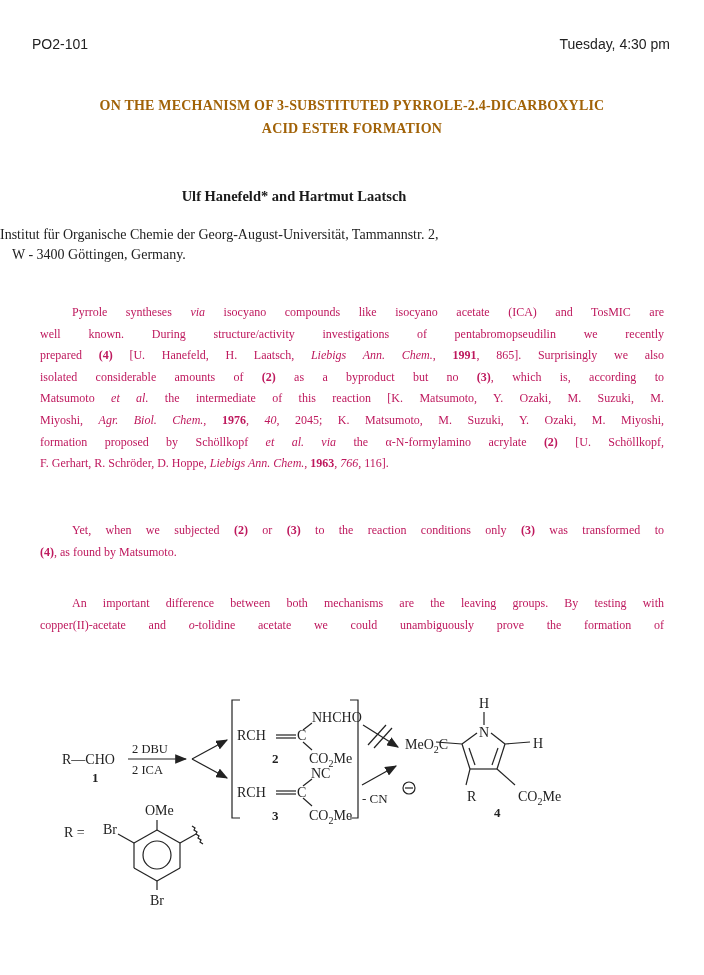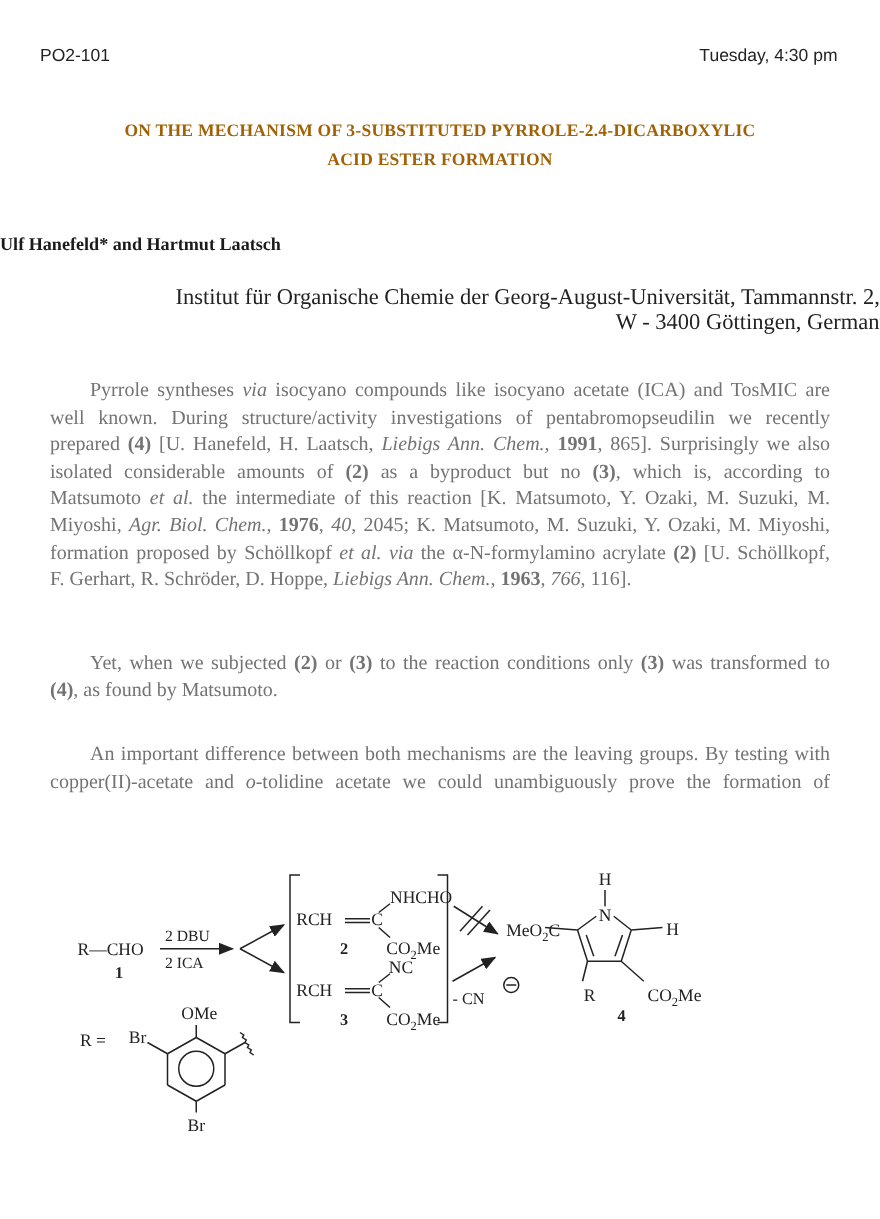--- a/index.html
+++ b/index.html
@@ -3,25 +3,25 @@
 <meta charset="utf-8">
 <style>
   html, body { margin:0; padding:0; background:#ffffff; }
   body { width:704px; height:975px; position:relative; overflow:hidden; color:#1a1a1a; font-family:"Liberation Serif", serif; }
   .hdr { position:absolute; top:36px; font-family:"Liberation Sans", sans-serif; font-size:14px; color:#222; }
   #hdr-left { left:32px; }
   #hdr-right { right:34px;text-align:right; }
   .title { position:absolute; left:0; width:704px; text-align:center; font-weight:bold; font-size:14px; letter-spacing:0.2px; color:#a16207; }
   #title1 { top:98px; }
   #title2 { top:121px; }
-  #authors { position:absolute; top:188px; left:0; width:588px; font-weight:bold; font-size:14.5px; }
-  .affil { position:absolute; left:0; width:704px; text-align:right; font-size:18px; color:#222; }
+  #authors { position:absolute; top:188px; left:0; width:588px; text-align:center; font-weight:bold; font-size:14.5px; }
+  .affil { position:absolute; left:0; width:704px; text-align:left; font-size:14px; color:#222; }
   #aff1 { top:227px; }
   #aff2 { top:247px;padding-left:12px; }
-  .para { position:absolute; left:40px; width:624px; font-size:16px; line-height:21.6px; text-align:justify; color:#737373; }
+  .para { position:absolute; left:40px; width:624px; font-size:12px; line-height:21.6px; text-align:justify; color:#be185d; }
   .para .ln { display:block; text-align:justify; text-align-last:justify; white-space:nowrap; }
   .para .ln.last { text-align-last:left; }
   #p1 { top:302px; }
   #p2 { top:520px; }
   #p3 { top:593px; }
   i { font-style:italic; }
   b { font-weight:bold; }
   #scheme { position:absolute; left:0; top:690px; width:704px; height:280px; }
   #scheme text { font-family:"Liberation Serif", serif; fill:#222; }
 </style>

